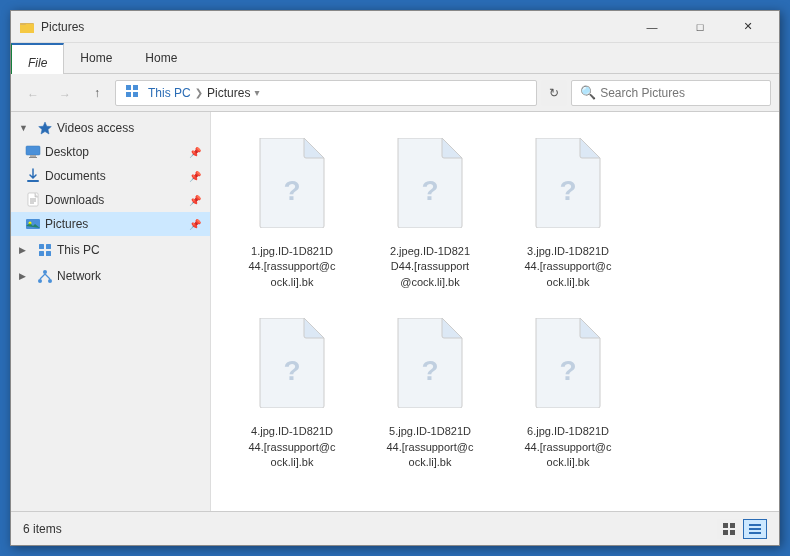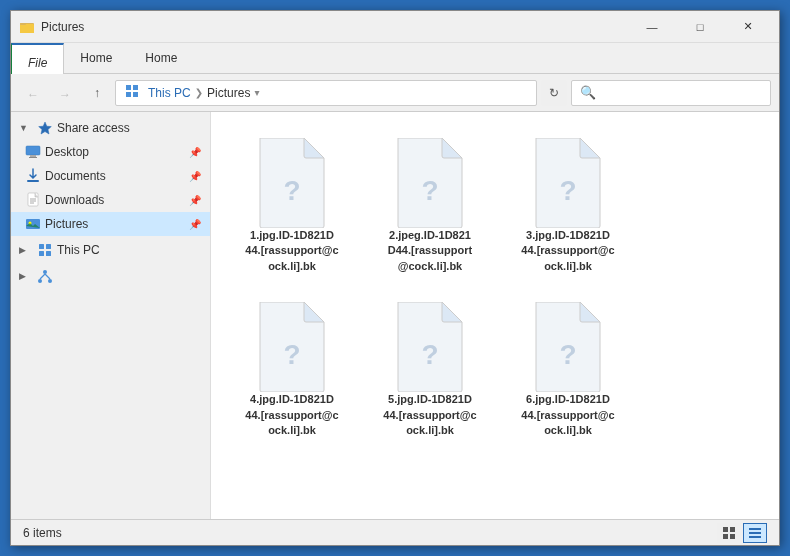--- a/index.html
+++ b/index.html
@@ -227,29 +227,28 @@
     .file-icon {
       width: 80px;
       height: 90px;
       position: relative;
     }
     .file-icon svg { width: 80px; height: 90px; }
     .file-name {
       font-size: 11px;
       text-align: center;
       color: #333;
-      margin-top: 0;
+      margin-top: 16px;
       line-height: 1.4;
       word-break: break-all;
-      font-weight: bold;
     }
 
     
     .status-bar {
-      height: 26px;
+      height: 34px;
       background: #f0f0f0;
       border-top: 1px solid #ccc;
       display: flex;
       align-items: center;
       padding: 0 12px;
       font-size: 12px;
       color: #333;
       justify-content: space-between;
     }
     .status-view-btns {
@@ -316,36 +315,37 @@
         </span>
         <span style="color:#2a6cb5;cursor:pointer;">This PC</span>
         <span class="crumb-chevron">❯</span>
         <span style="color:#333;">Pictures</span>
         <span class="crumb-chevron">▾</span>
       </div>
     </div>
     <button class="refresh-btn">↻</button>
     <div class="search-box">
       <span style="color:#888;font-size:13px;">🔍</span>
+      <input type="text" placeholder="Search Pictures" style="">
     </div>
   </div>
 
   <div class="main-content">
 
     <div class="sidebar">
 
       <div class="sidebar-section">
         <div class="sidebar-item">
           <span class="expand-arrow">▼</span>
           <span class="sidebar-icon">
             <svg width="14" height="14" viewBox="0 0 14 14">
                 <polygon points="7,1 8.8,5.2 13.3,5.6 10,8.5 11,13 7,10.6 3,13 4,8.5 0.7,5.6 5.2,5.2" fill="#2a6cb5" stroke="#2a6cb5" stroke-width="0.5"></polygon>
               </svg>
           </span>
-          <span class="sidebar-label">Share access</span>
+          <span class="sidebar-label">Videos access</span>
         </div>
 
         <div class="sidebar-item indent1">
           <span class="sidebar-icon">
             <svg width="16" height="16" viewBox="0 0 16 16">
                 <rect x="1" y="2" width="14" height="9" rx="1" fill="#4a90d9"></rect>
                 <rect x="1" y="2" width="14" height="9" rx="1" fill="none" stroke="#3a7ab9" stroke-width="0.5"></rect>
                 <rect x="5" y="11" width="6" height="2" fill="#aaa"></rect>
                 <rect x="4" y="13" width="8" height="1" fill="#888"></rect>
               </svg>
@@ -414,20 +414,21 @@
           <span class="expand-arrow">▶</span>
           <span class="sidebar-icon">
             <svg width="16" height="16" viewBox="0 0 16 16">
                 <circle cx="8" cy="4" r="2" fill="#4a90d9"></circle>
                 <circle cx="3" cy="13" r="2" fill="#4a90d9"></circle>
                 <circle cx="13" cy="13" r="2" fill="#4a90d9"></circle>
                 <line x1="8" y1="6" x2="3" y2="11" stroke="#4a90d9" stroke-width="1.2"></line>
                 <line x1="8" y1="6" x2="13" y2="11" stroke="#4a90d9" stroke-width="1.2"></line>
               </svg>
           </span>
+          <span class="sidebar-label">Network</span>
         </div>
       </div>
 
     </div>
 
     <div class="file-area">
       <div class="file-grid" id="file-grid">
 
       <div class="file-item">
     <div class="file-icon">

